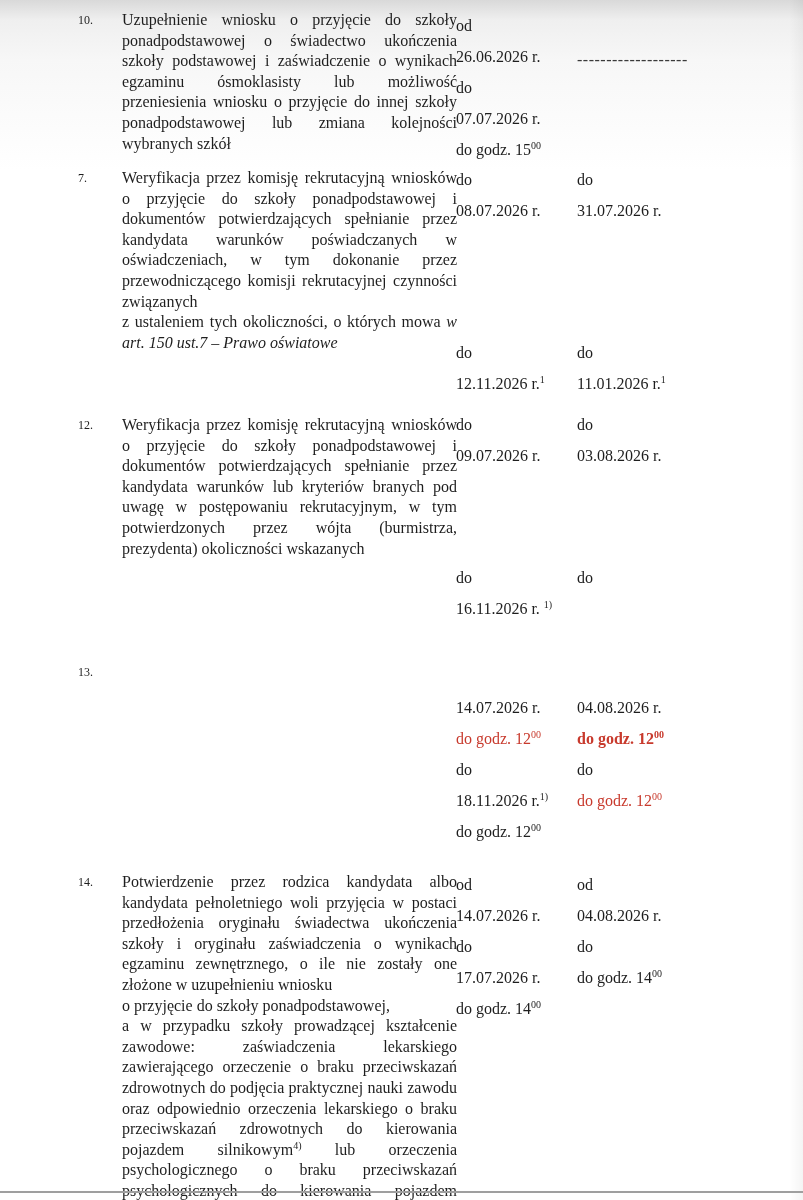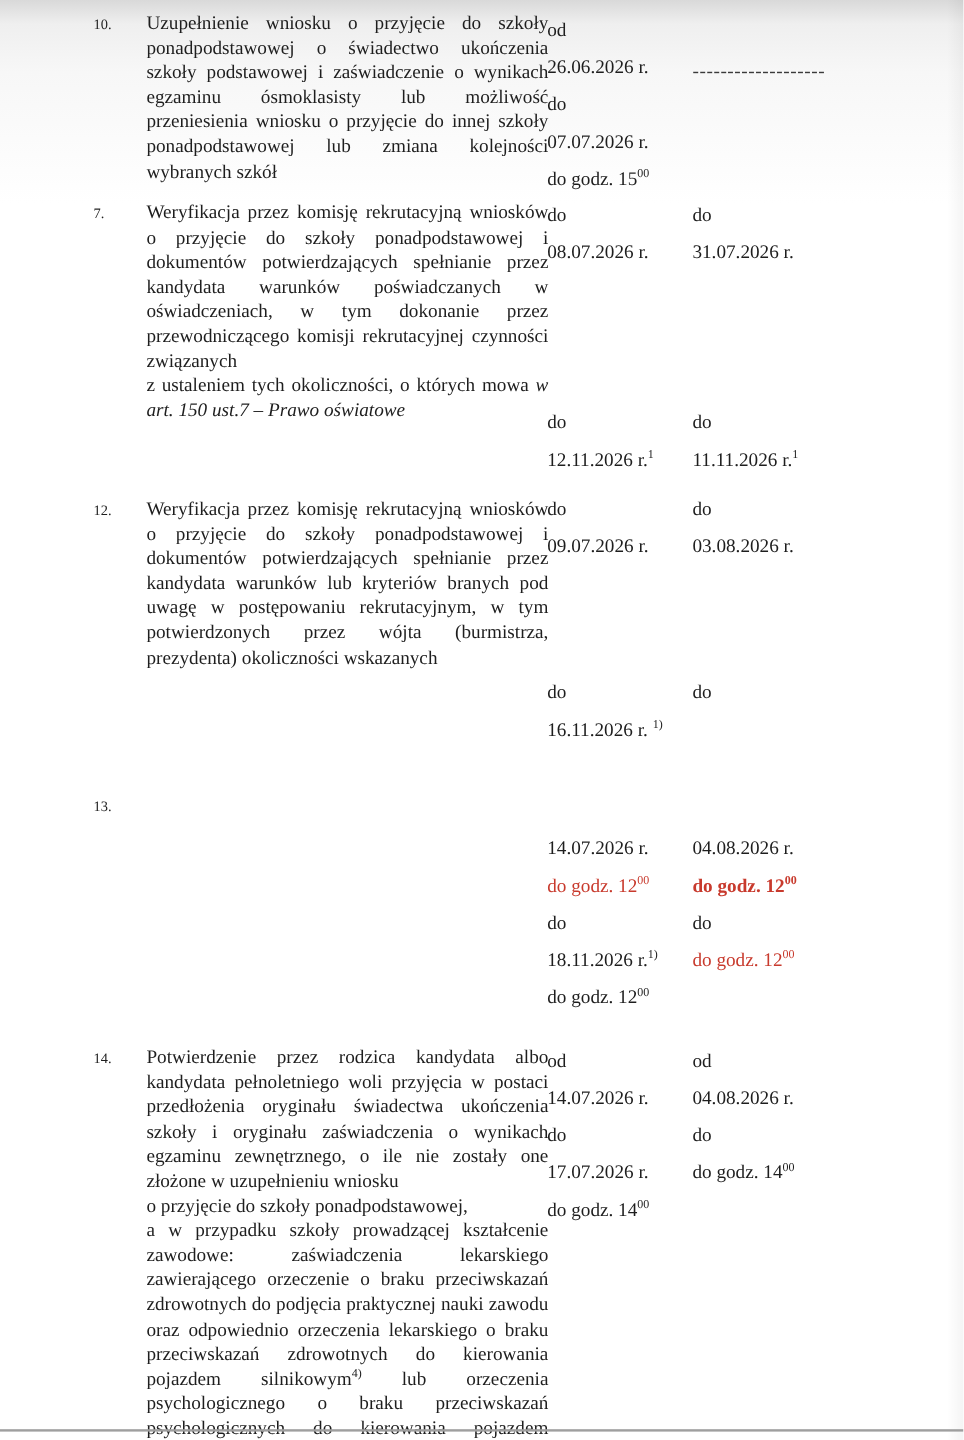--- a/index.html
+++ b/index.html
@@ -88,21 +88,21 @@
     <div class="col c2">
       <div class="dl"><span>do</span></div>
       <div class="dl"><span>08.07.2026 r.</span></div>
       <div class="dl gap-r1"><span>do</span></div>
       <div class="dl"><span>12.11.2026 r.</span><sup>1</sup></div>
     </div>
     <div class="col c3">
       <div class="dl"><span>do</span></div>
       <div class="dl"><span>31.07.2026 r.</span></div>
       <div class="dl gap-r1"><span>do</span></div>
-      <div class="dl"><span>11.11.2026 r.</span><sup>1</sup></div>
+      <div class="dl"><span>11.01.2026 r.</span><sup>1</sup></div>
     </div>
   </div>
 
   <div class="row r2">
     <div class="num">12.</div>
     <div class="desc">
       <span>Weryfikacja przez komisję rekrutacyjną wniosków o przyjęcie do szkoły ponadpodstawowej i dokumentów potwierdzających spełnianie przez kandydata warunków lub kryteriów branych pod uwagę w postępowaniu rekrutacyjnym, w tym potwierdzonych przez wójta (burmistrza, prezydenta) okoliczności wskazanych</span>
     </div>
     <div class="col c2">
       <div class="dl"><span>do</span></div>

